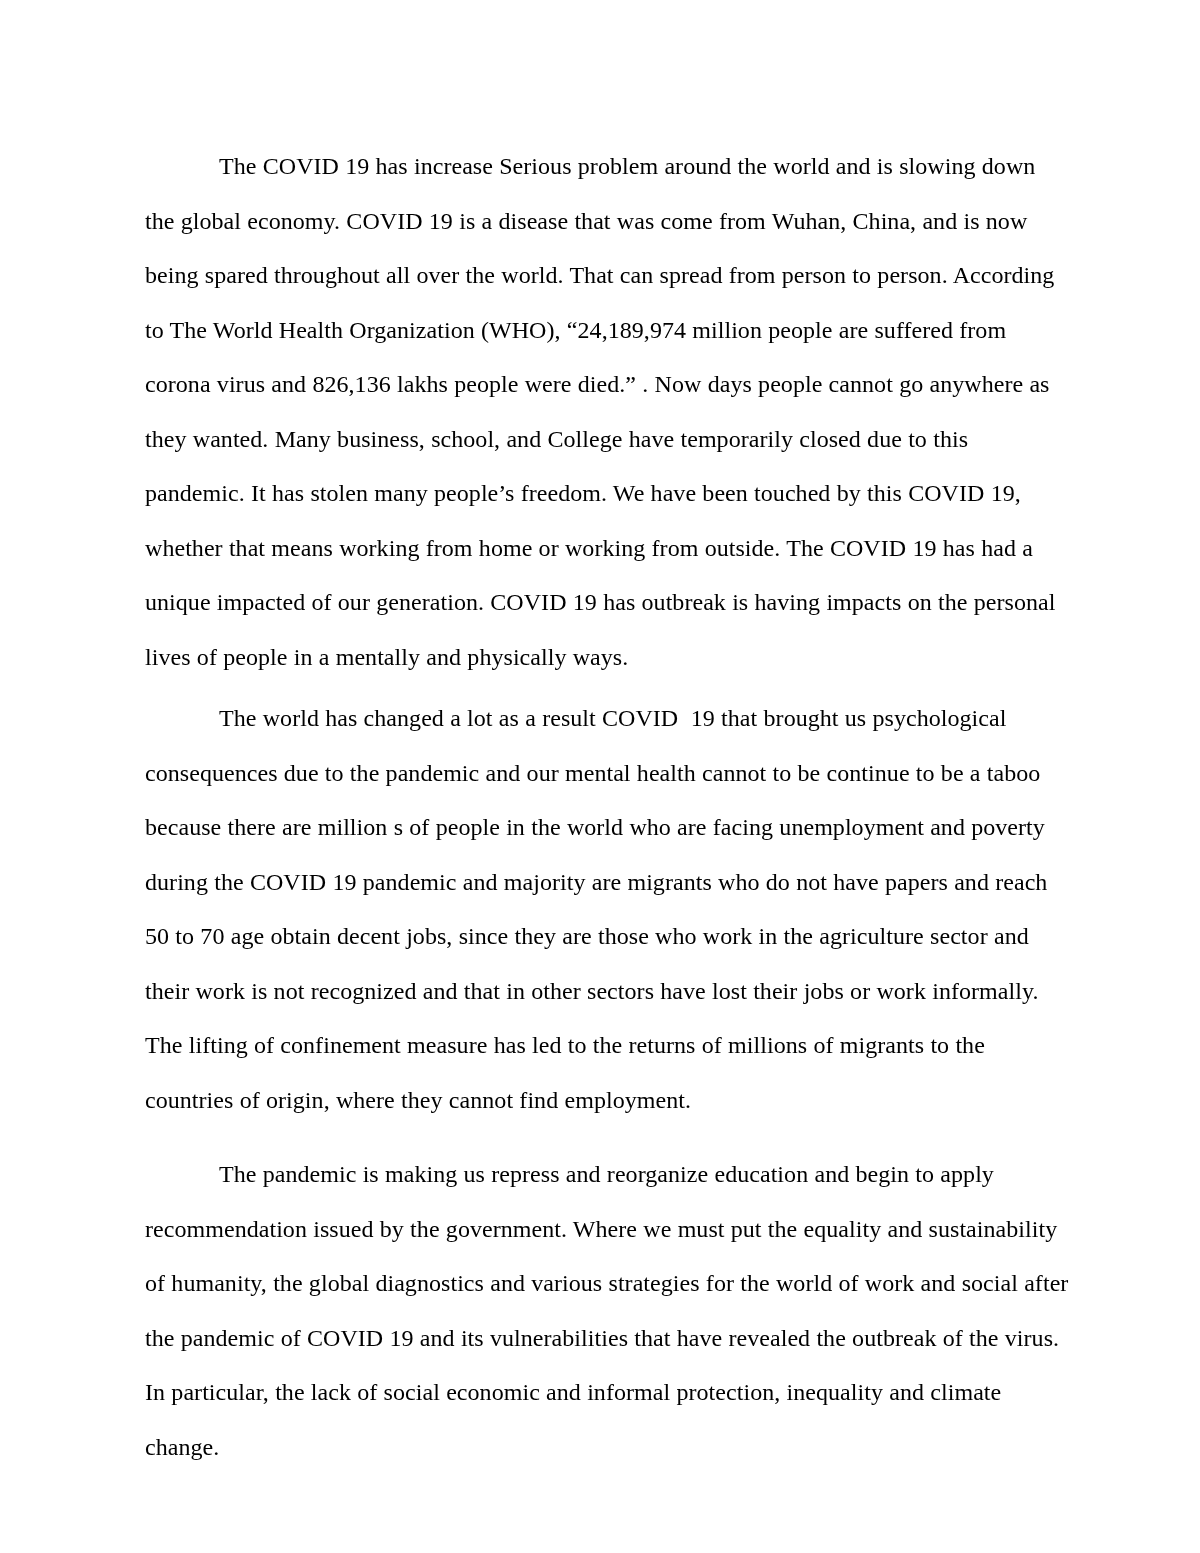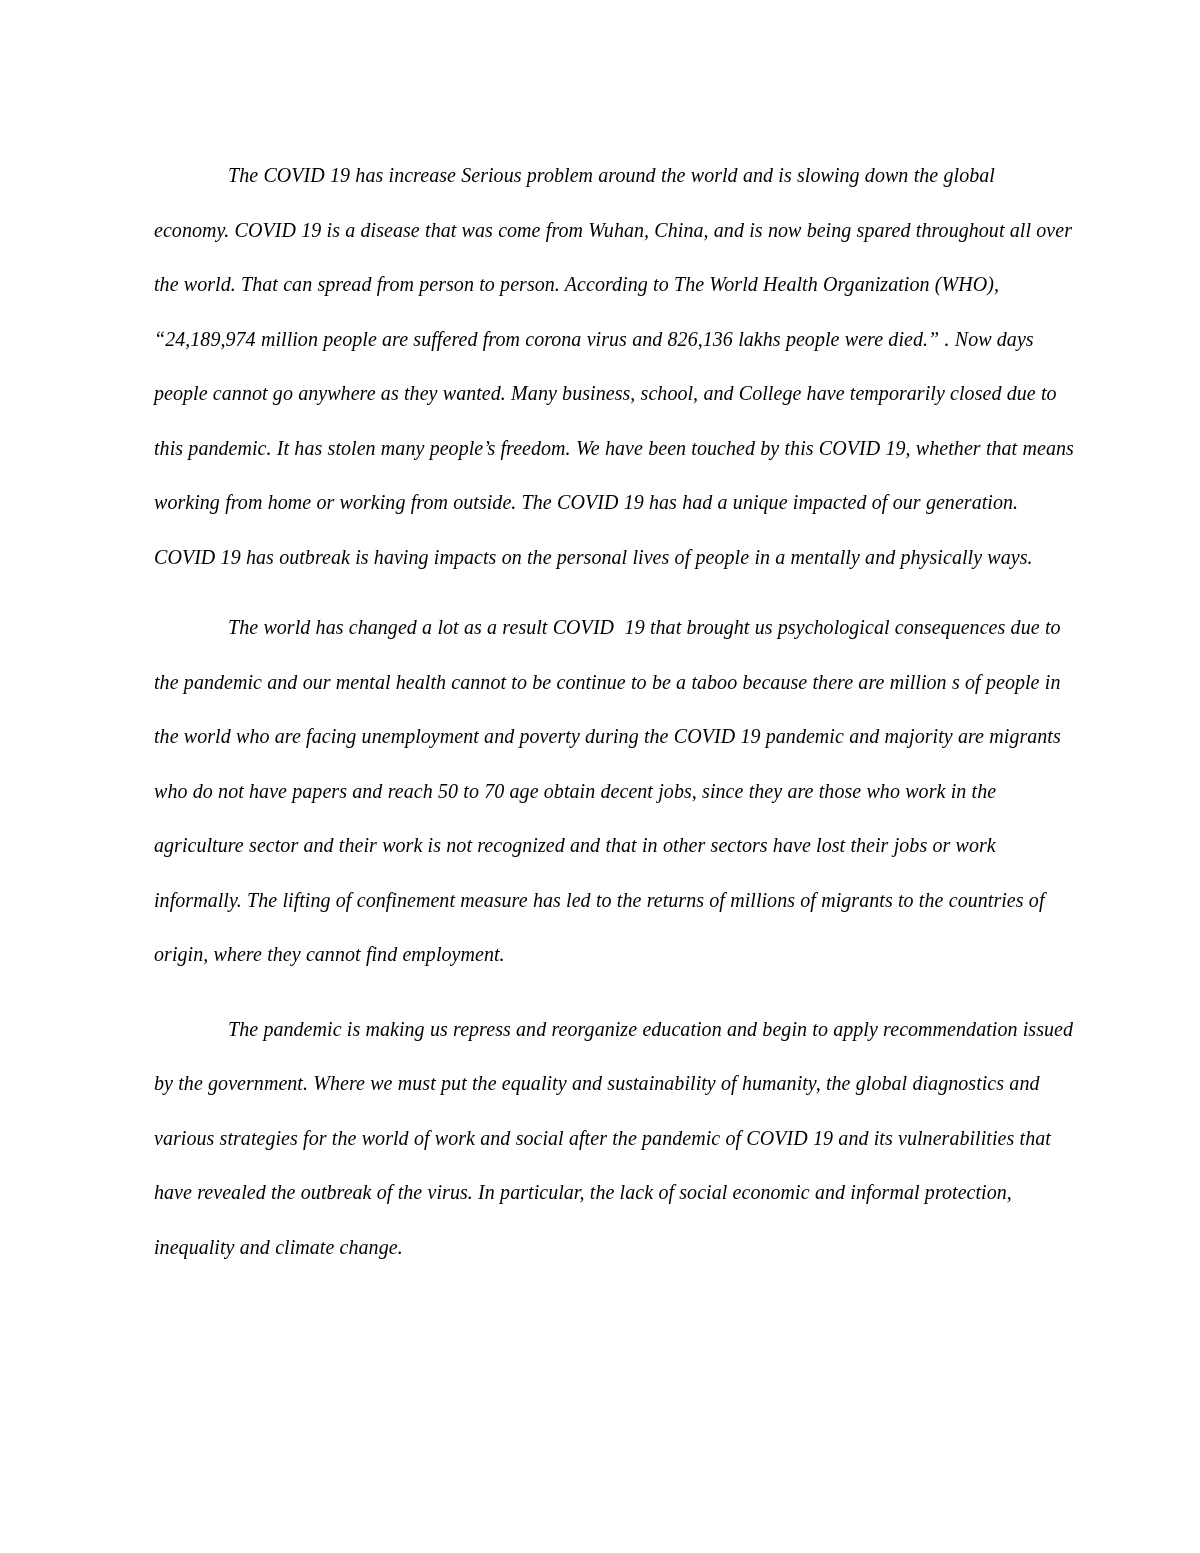--- a/index.html
+++ b/index.html
@@ -20,29 +20,28 @@
     box-sizing: border-box;
     overflow: hidden;
   }
   .doc-body {
     position: absolute;
     left: 138px;
     top: 132px;
     width: 920px;
   }
   .para {
-    margin: 16px;
-    font-size: 20px;
+    margin: 7px;
+    font-size: 24px;
     line-height: 54.5px;
     text-align: left;
     text-indent: 74px;
     white-space: pre-wrap;
     letter-spacing: 0.05px;
     word-spacing: 0.2px;
-    font-style: italic;
     -webkit-font-smoothing: antialiased;
   }
   .para-1 { width: 920px; }
   .para-2 { width: 920px; margin-top: 0; }
   .para-3 { width: 924px; margin-top: 20px; }
 </style>
 </head>
 <body>
 
 <div class="page">

